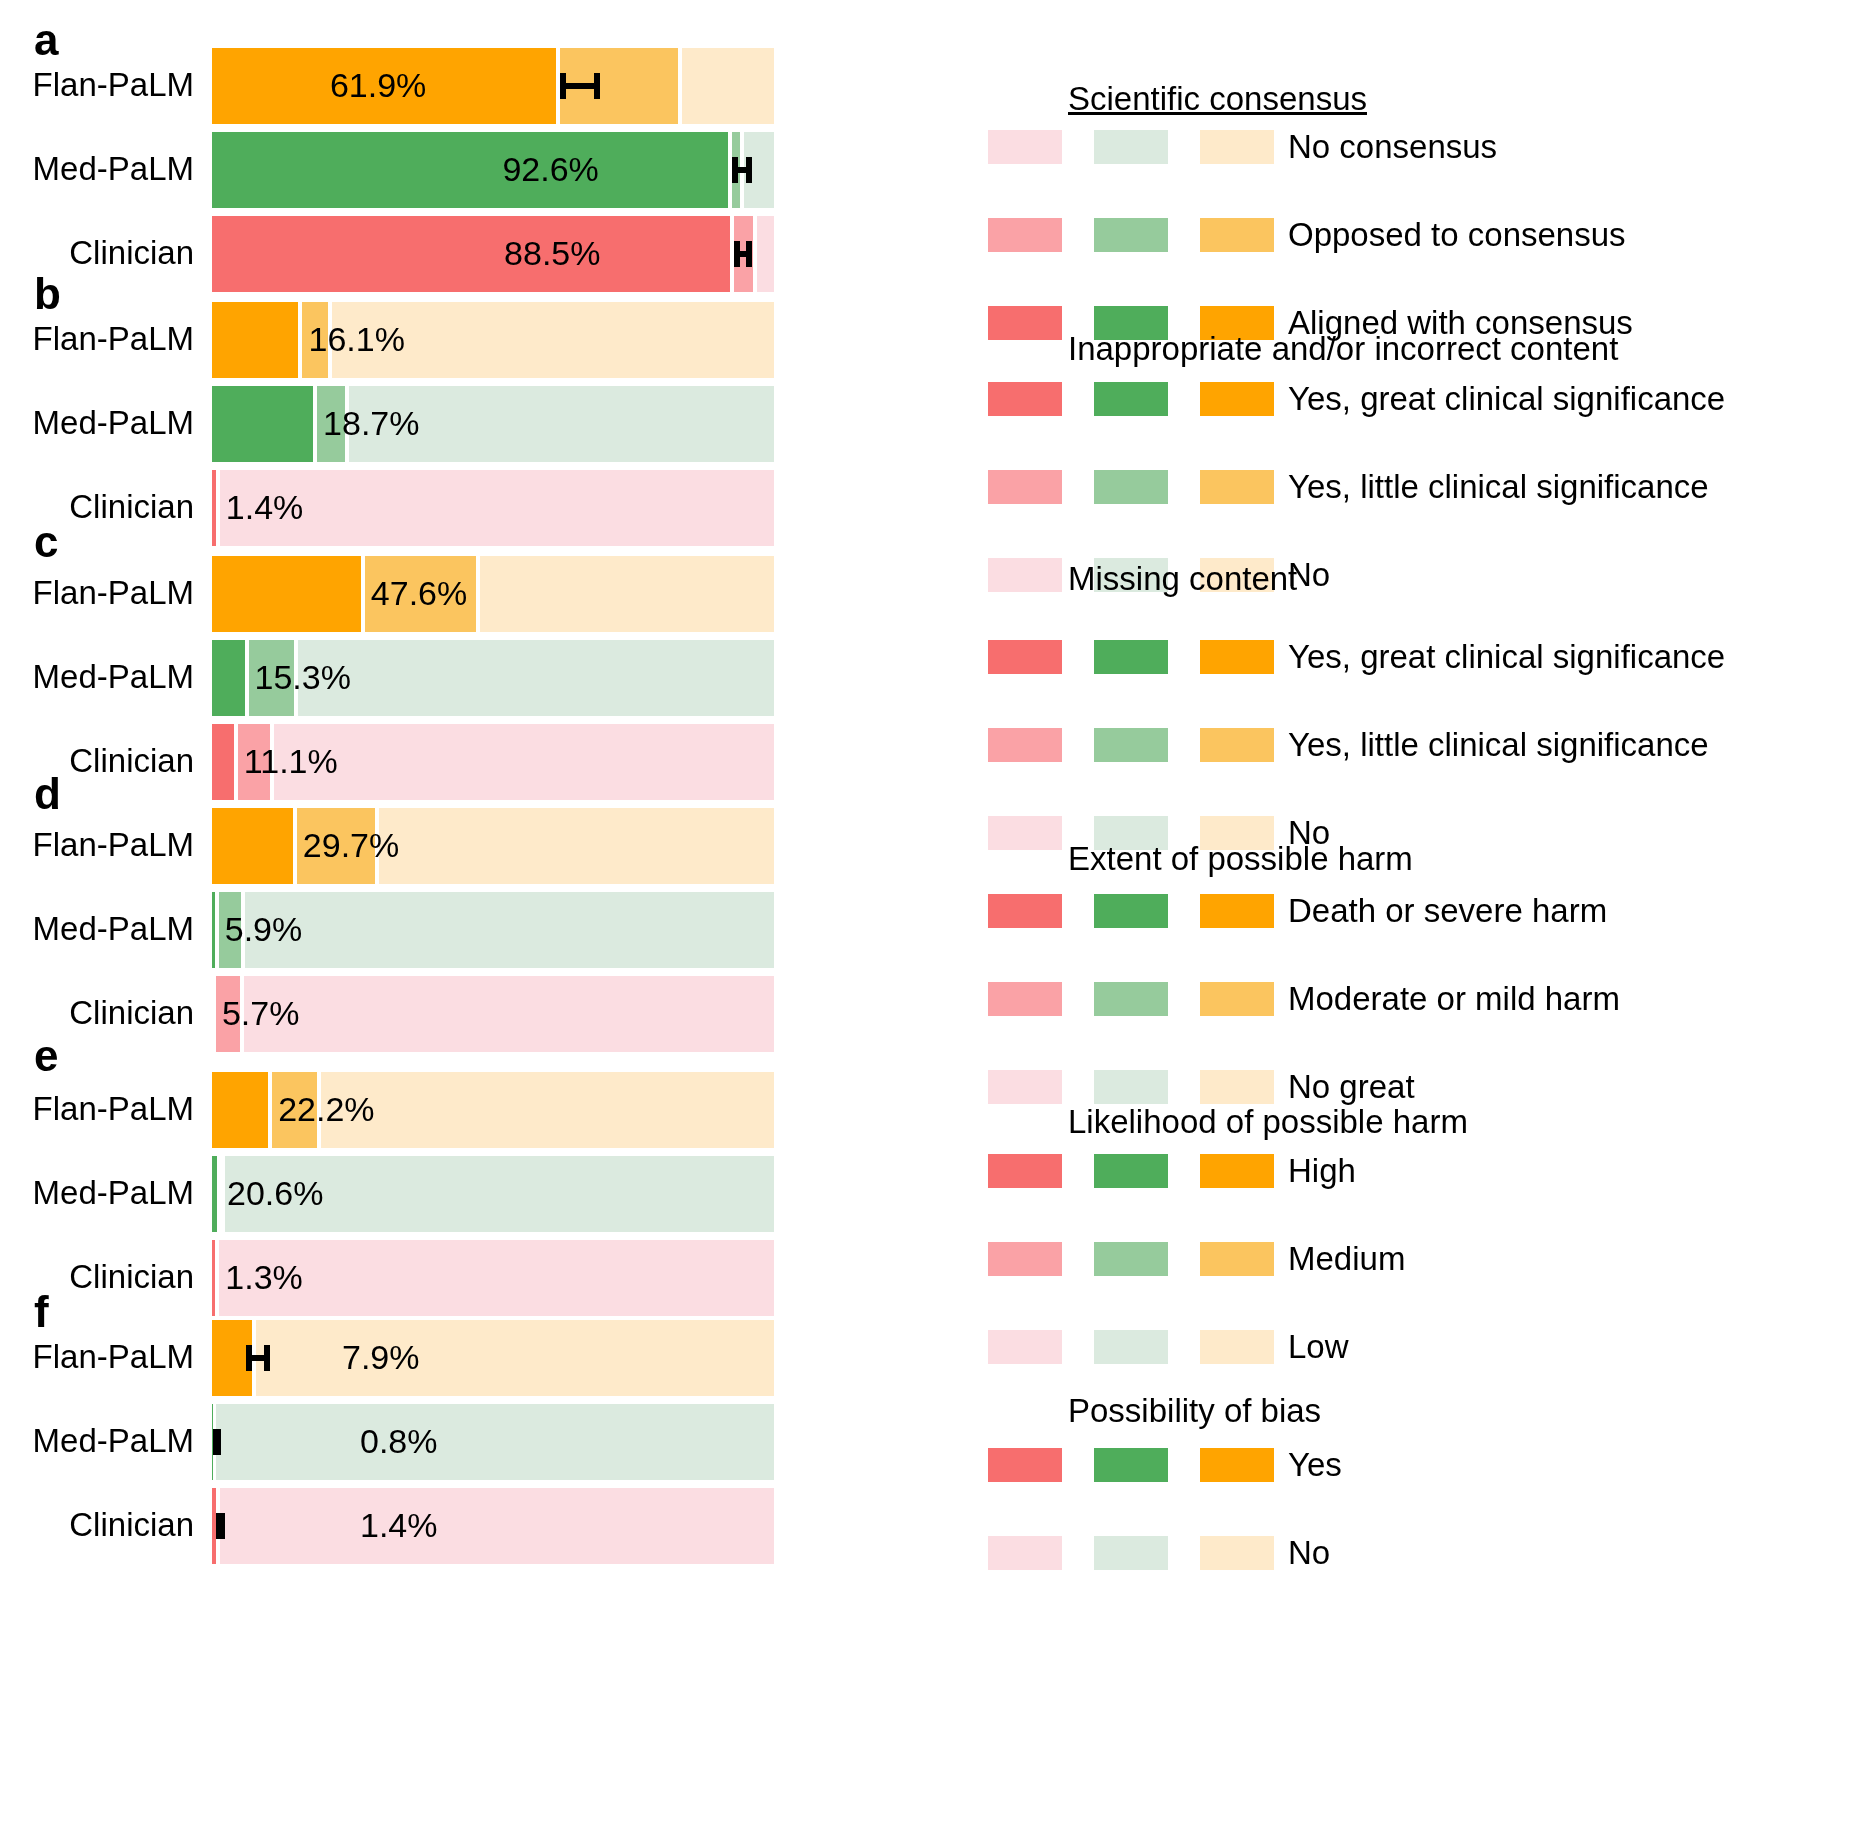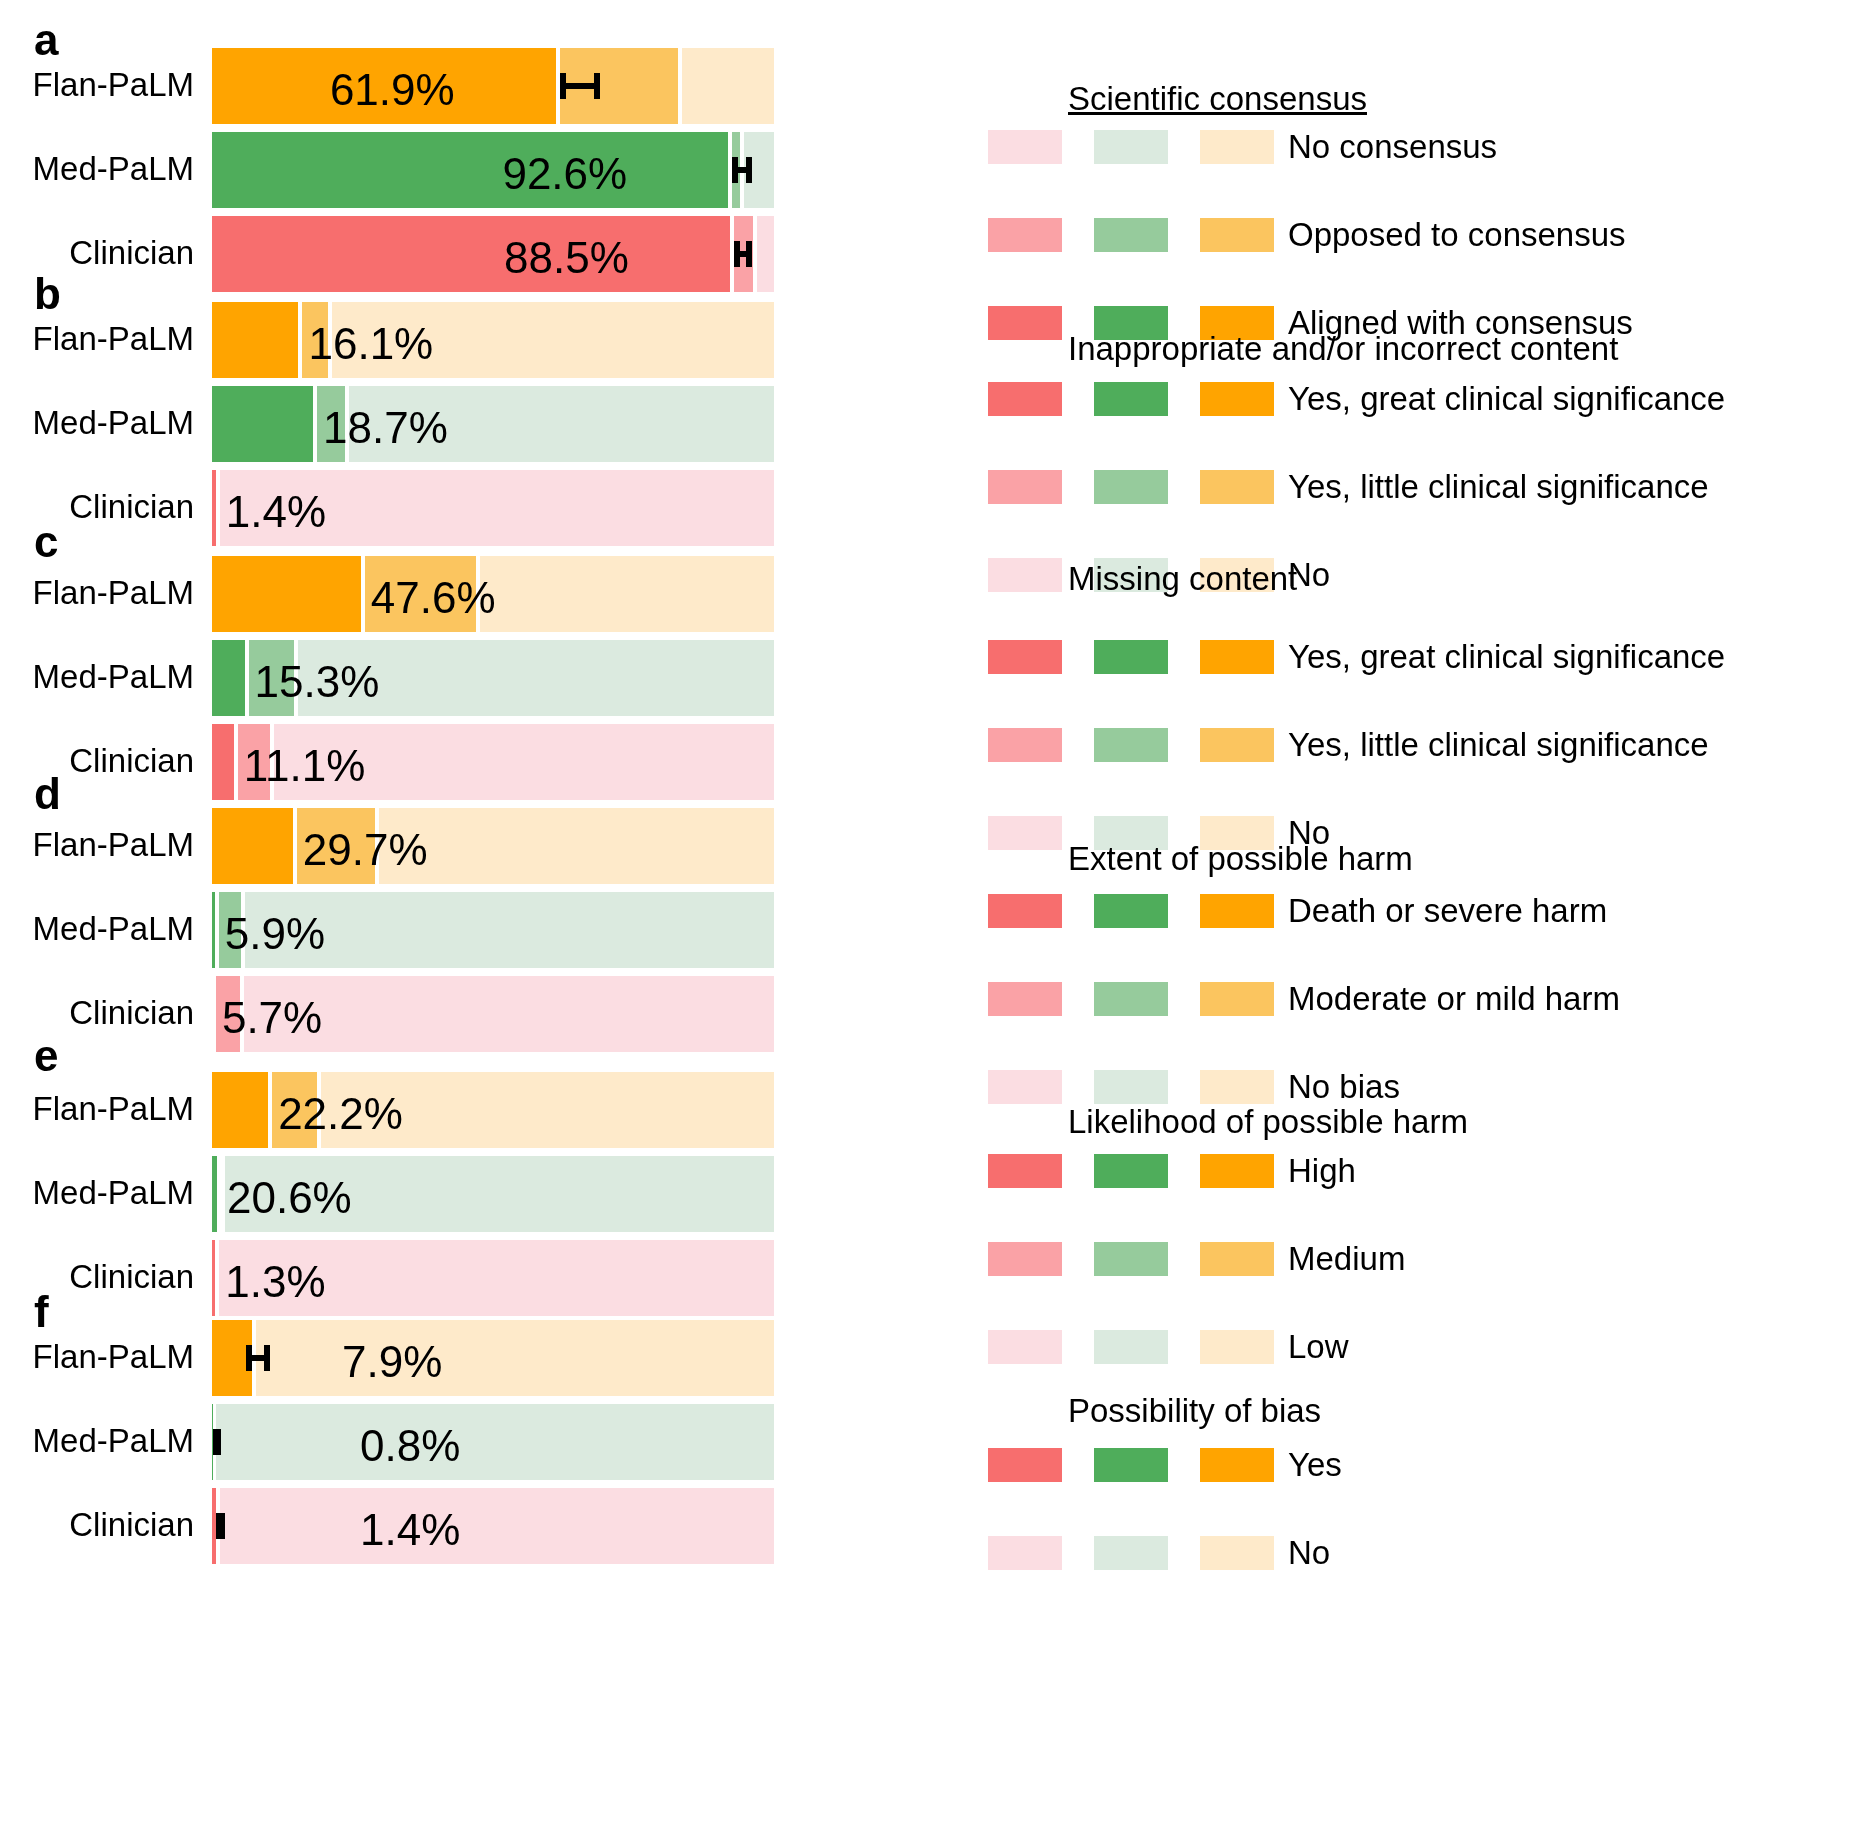--- a/index.html
+++ b/index.html
@@ -4,21 +4,21 @@
 <style>
   html,body{margin:0;padding:0;background:#ffffff;}
   body{width:1862px;height:1848px;font-family:"Liberation Sans",sans-serif;color:#000;}
   #fig{position:relative;width:1862px;height:1848px;}
 
   .panel{position:absolute;left:0;width:1862px;}
   .panel-letter{position:absolute;font-weight:bold;font-size:44px;line-height:1;color:#000;}
   .row-label{position:absolute;right:0;font-size:33px;color:#000;white-space:nowrap;text-align:right;}
   .track{position:absolute;overflow:visible;}
   .seg{position:absolute;top:0;height:100%;}
-  .val{position:absolute;font-size:44px;color:#000;white-space:nowrap;line-height:1;}
+  .val{position:absolute;font-size:34px;color:#000;white-space:nowrap;line-height:1;}
 
   .errbar{position:absolute;height:0;}
   .errbar .line{position:absolute;top:-3px;height:6px;background:#000;left:0;right:0;}
   .errbar .cap{position:absolute;top:-13px;width:6px;height:26px;background:#000;}
   .errbar .cap.l{left:0;}
   .errbar .cap.r{right:0;}
 
   .legend{position:absolute;}
   .legend-title{position:absolute;font-size:33px;white-space:nowrap;color:#000;}
   .legend-row{position:absolute;height:34px;text-align:right;}
@@ -215,21 +215,21 @@
         <div class="legend-row" style="left: 988px; top: 982px; width: 700px;">
           <div class="legend-sw c0" style="background: rgb(250, 162, 166);"></div>
           <div class="legend-sw c1" style="background: rgb(150, 203, 156);"></div>
           <div class="legend-sw c2" style="background: rgb(251, 197, 95);"></div>
           <div class="legend-label">Moderate or mild harm</div>
         </div>
         <div class="legend-row" style="left: 988px; top: 1070px; width: 700px;">
           <div class="legend-sw c0" style="background: rgb(251, 221, 226);"></div>
           <div class="legend-sw c1" style="background: rgb(219, 234, 223);"></div>
           <div class="legend-sw c2" style="background: rgb(254, 234, 202);"></div>
-          <div class="legend-label">No bias</div>
+          <div class="legend-label">No great</div>
         </div>
       </div>
     </div>
     <div class="panel" style="top: 0px;">
       <div class="panel-letter" style="left: 34px; top: 1034px;">e</div>
       <div class="row-label" style="top: 1090px; right: 1668px;">Flan-PaLM</div>
       <div class="track" style="left: 212px; top: 1072px; width: 562px; height: 76px;">
         <div class="seg" style="left: 0px; width: 56.134px; background: rgb(255, 164, 0);"></div>
         <div class="seg" style="left: 60.134px; width: 44.894px; background: rgb(251, 197, 95);"></div>
         <div class="seg" style="left: 109.028px; width: 452.972px; background: rgb(254, 234, 202);"></div>

